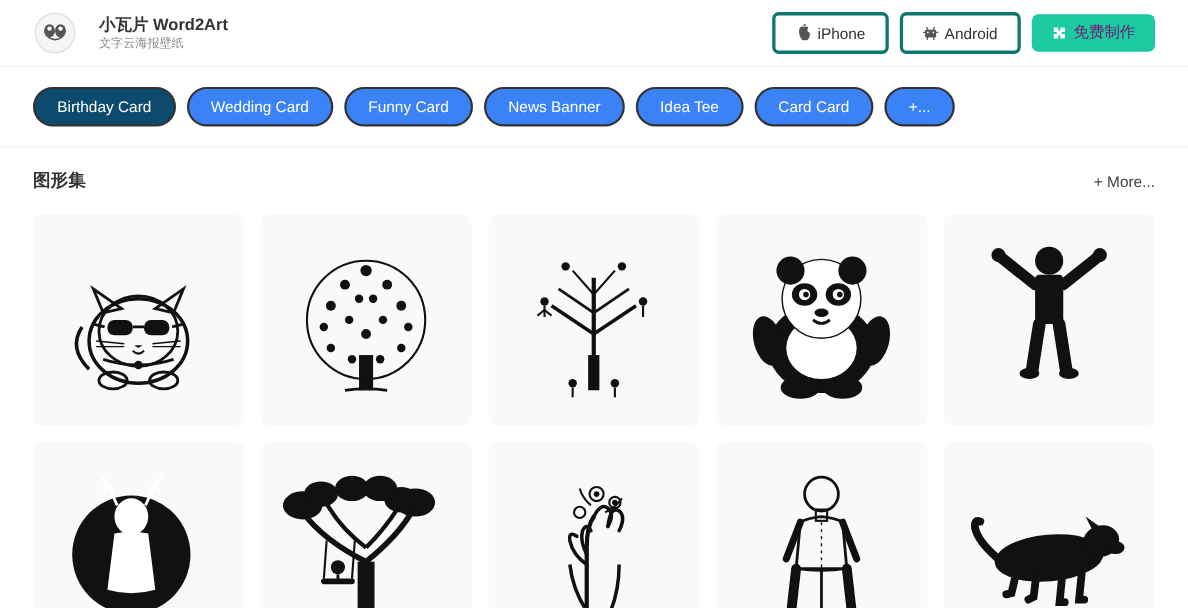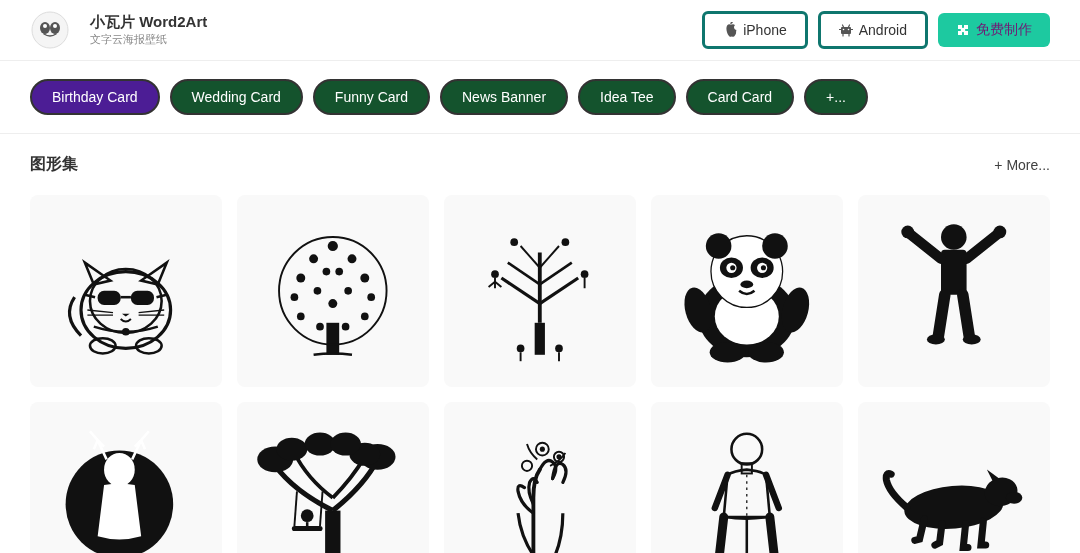--- a/index.html
+++ b/index.html
@@ -69,28 +69,28 @@
       align-items: center;
       gap: 10px;
       padding: 18px 30px;
       border-bottom: 1px solid #eee;
       flex-wrap: wrap;
     }
     .tab-btn {
       padding: 8px 20px;
       border-radius: 20px;
       border: 2px solid #333;
-      background: #14532d;
+      background: #3b82f6;
       color: #fff;
       font-size: 14px;
       font-weight: 500;
       cursor: pointer;
     }
     .tab-btn.active {
-      background: #4c1d95;
+      background: #0c4a6e;
       border-color: #333;
     }
 
     
     .main-content {
       padding: 20px 30px;
     }
     .section-header {
       display: flex;
       justify-content: space-between;

